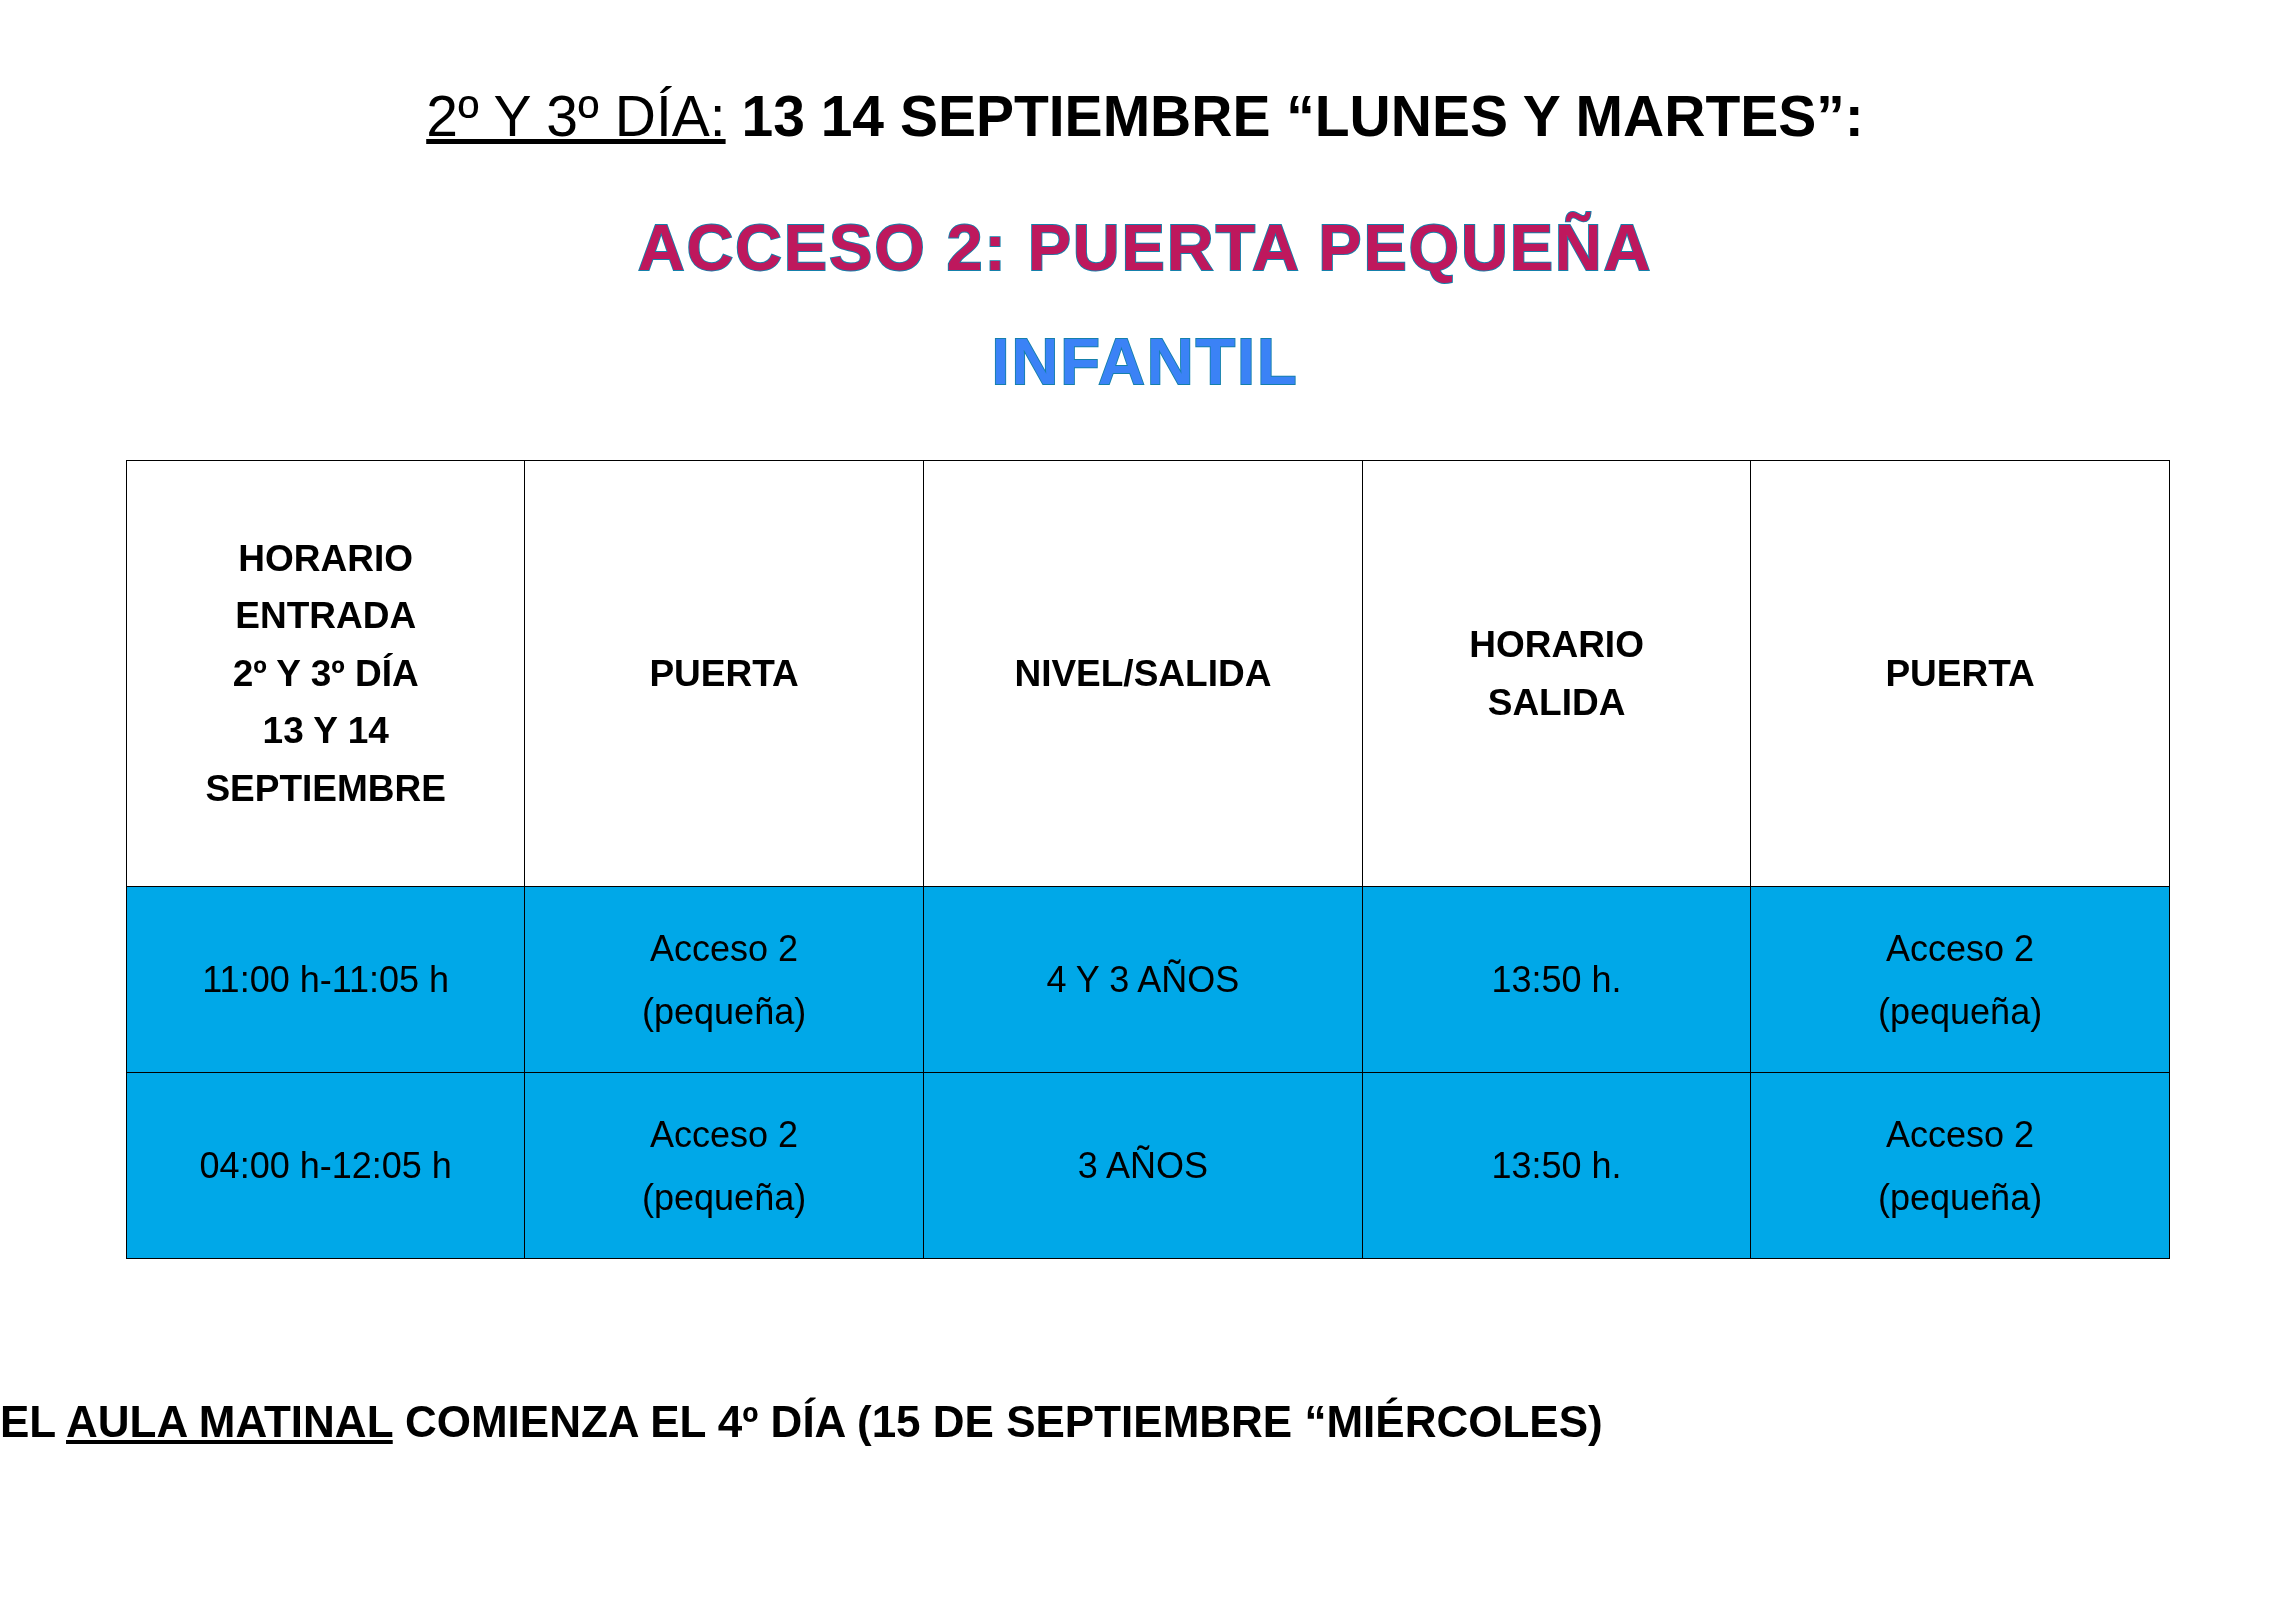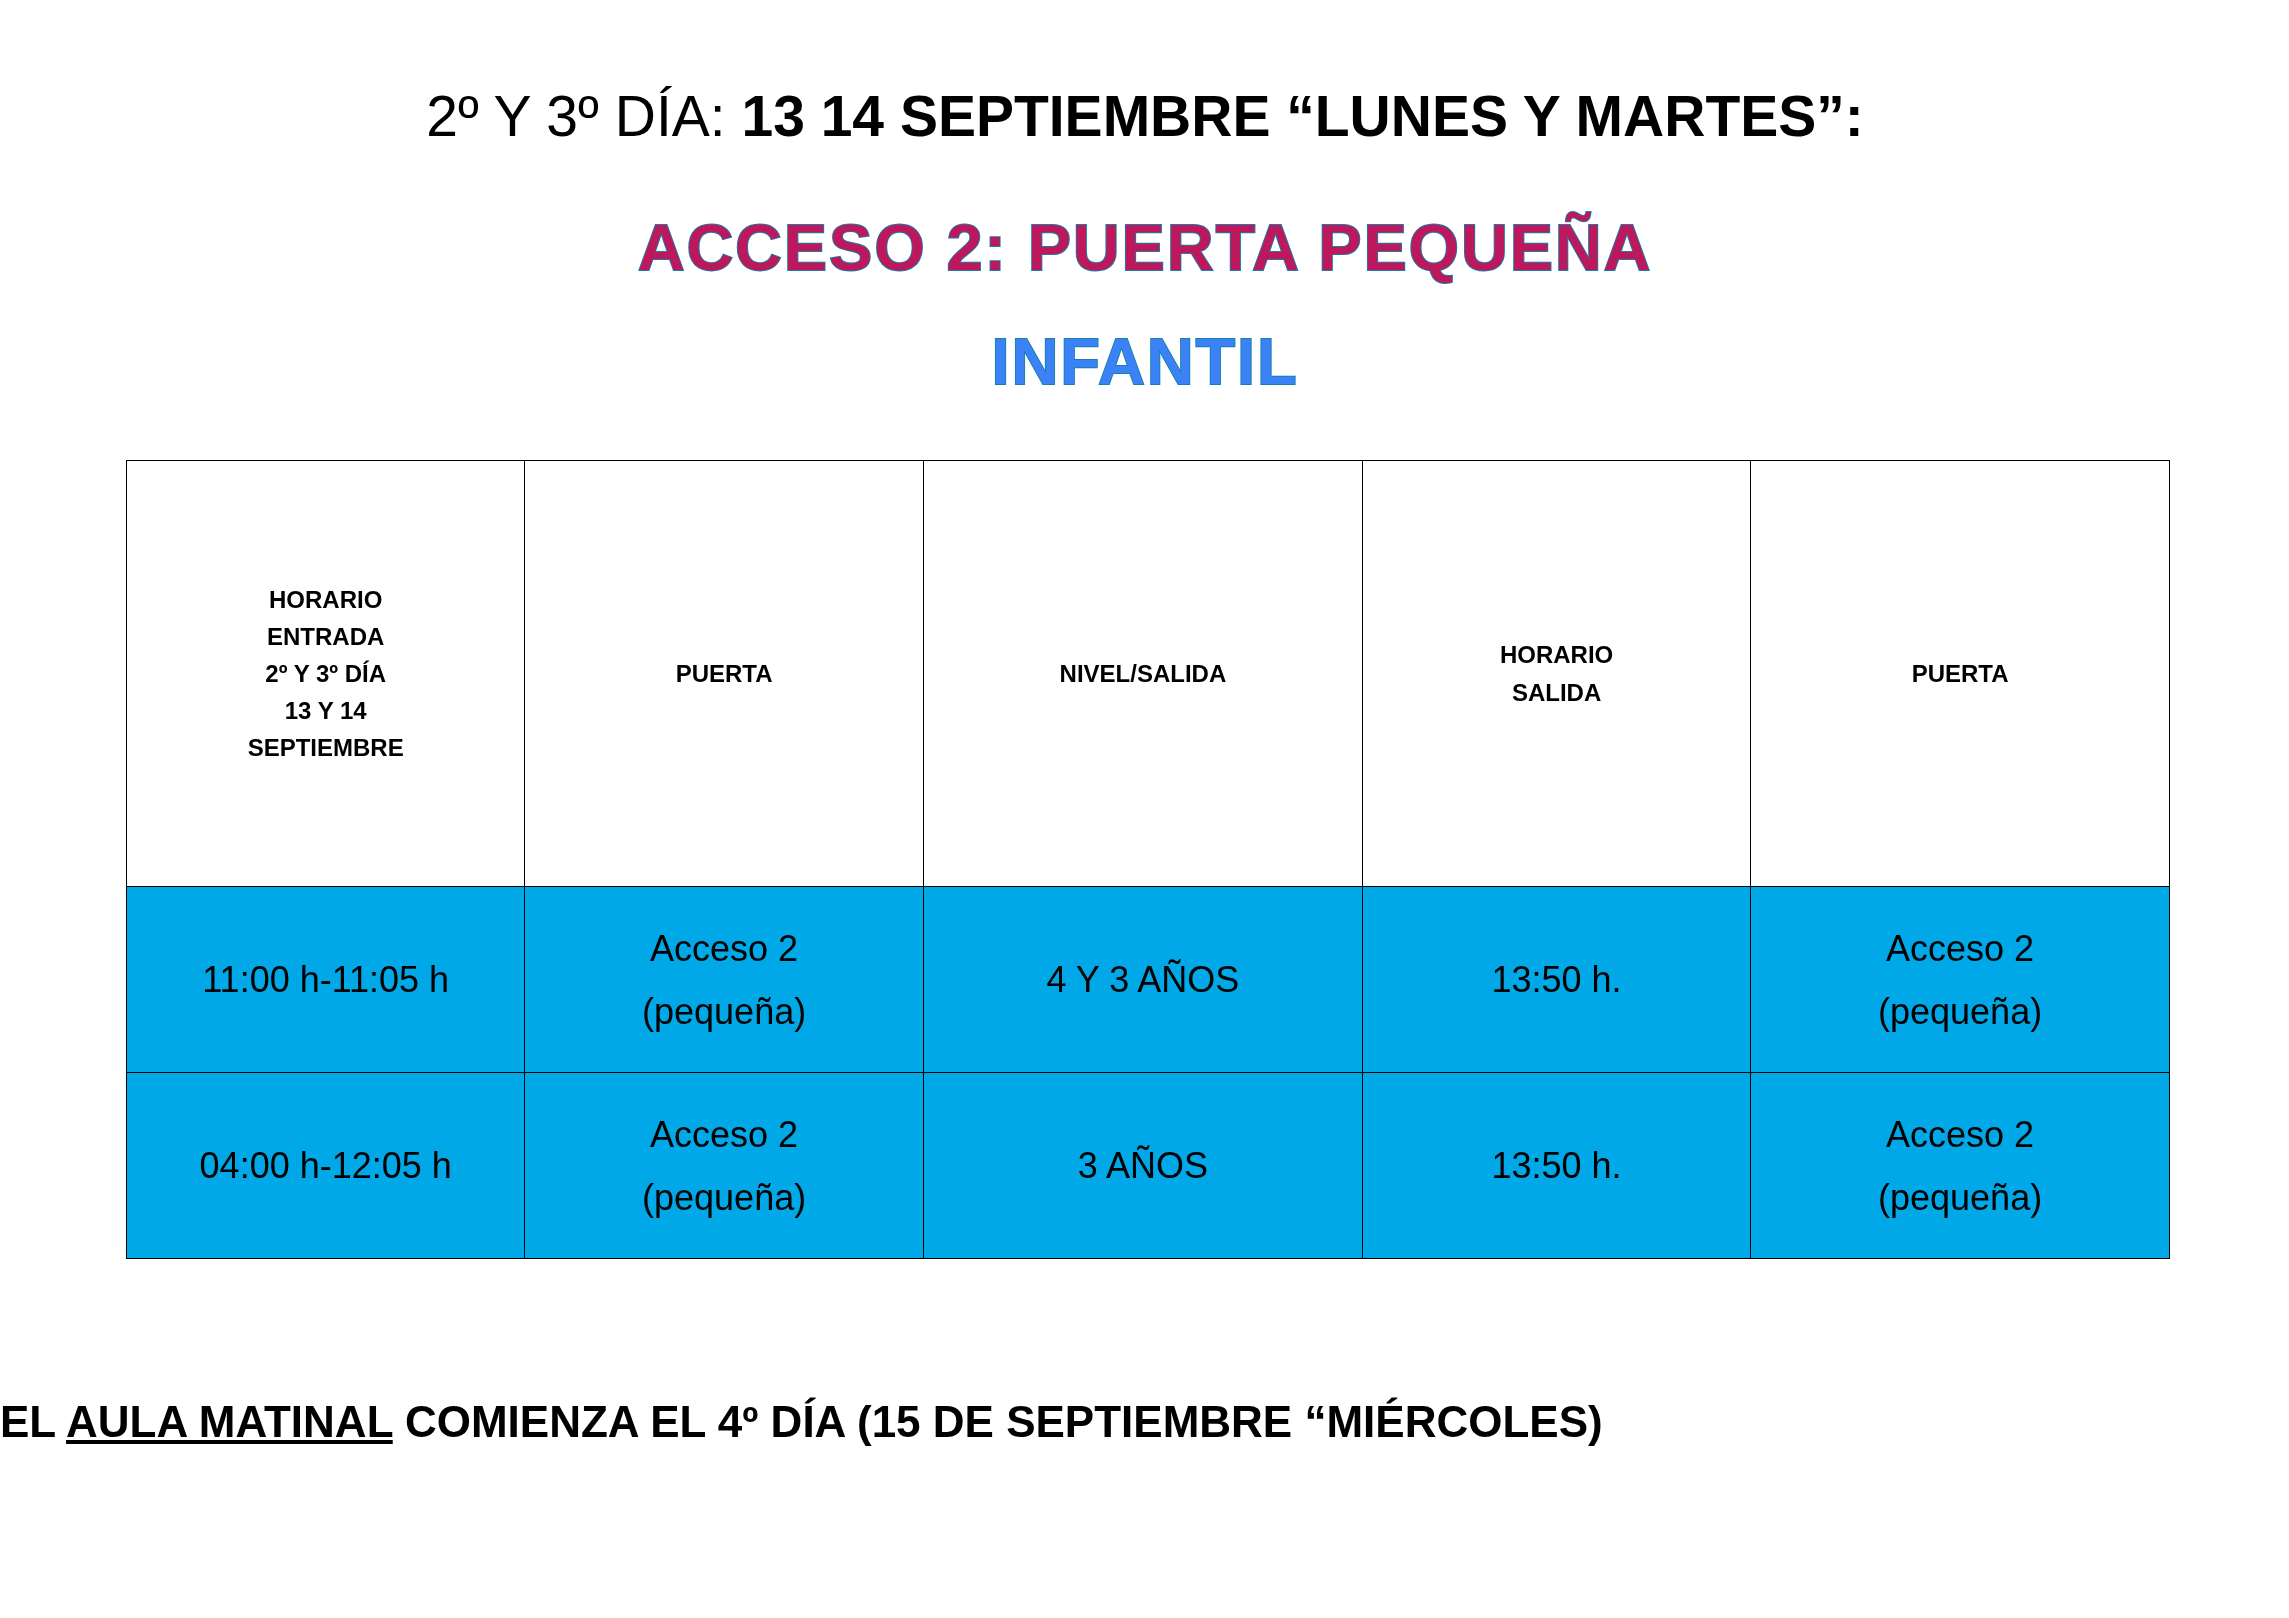--- a/index.html
+++ b/index.html
@@ -25,20 +25,21 @@
   
   .title-line1 {
     text-align: center;
     font-size: 57px;
     font-weight: bold;
     letter-spacing: 0px;
     margin-top: 83px;
     white-space: nowrap;
   }
   .title-line1 .underlined {
+    text-decoration: underline;
     font-weight: normal;
   }
   .title-acceso {
     text-align: center;
     font-size: 65px;
     font-weight: bold;
     color: #be185d;
     margin-top: 61px;
     letter-spacing: 1.8px;
     -webkit-text-stroke: 1.8px #1580ab;
@@ -67,21 +68,21 @@
     border-collapse: collapse;
     table-layout: fixed;
   }
   table.schedule td, table.schedule th {
     border: 1.8px solid #000000;
     text-align: center;
     vertical-align: middle;
     padding: 0;
   }
   th.head-cell {
-    font-size: 24px;
+    font-size: 37px;
     font-weight: bold;
     line-height: 1.55;
     height: 425px;
     padding: 5.5px 9.2px;
   }
   th.head-cell .ml {
     display: block;
   }
   td.data-cell {
     background: #00A8E8;

